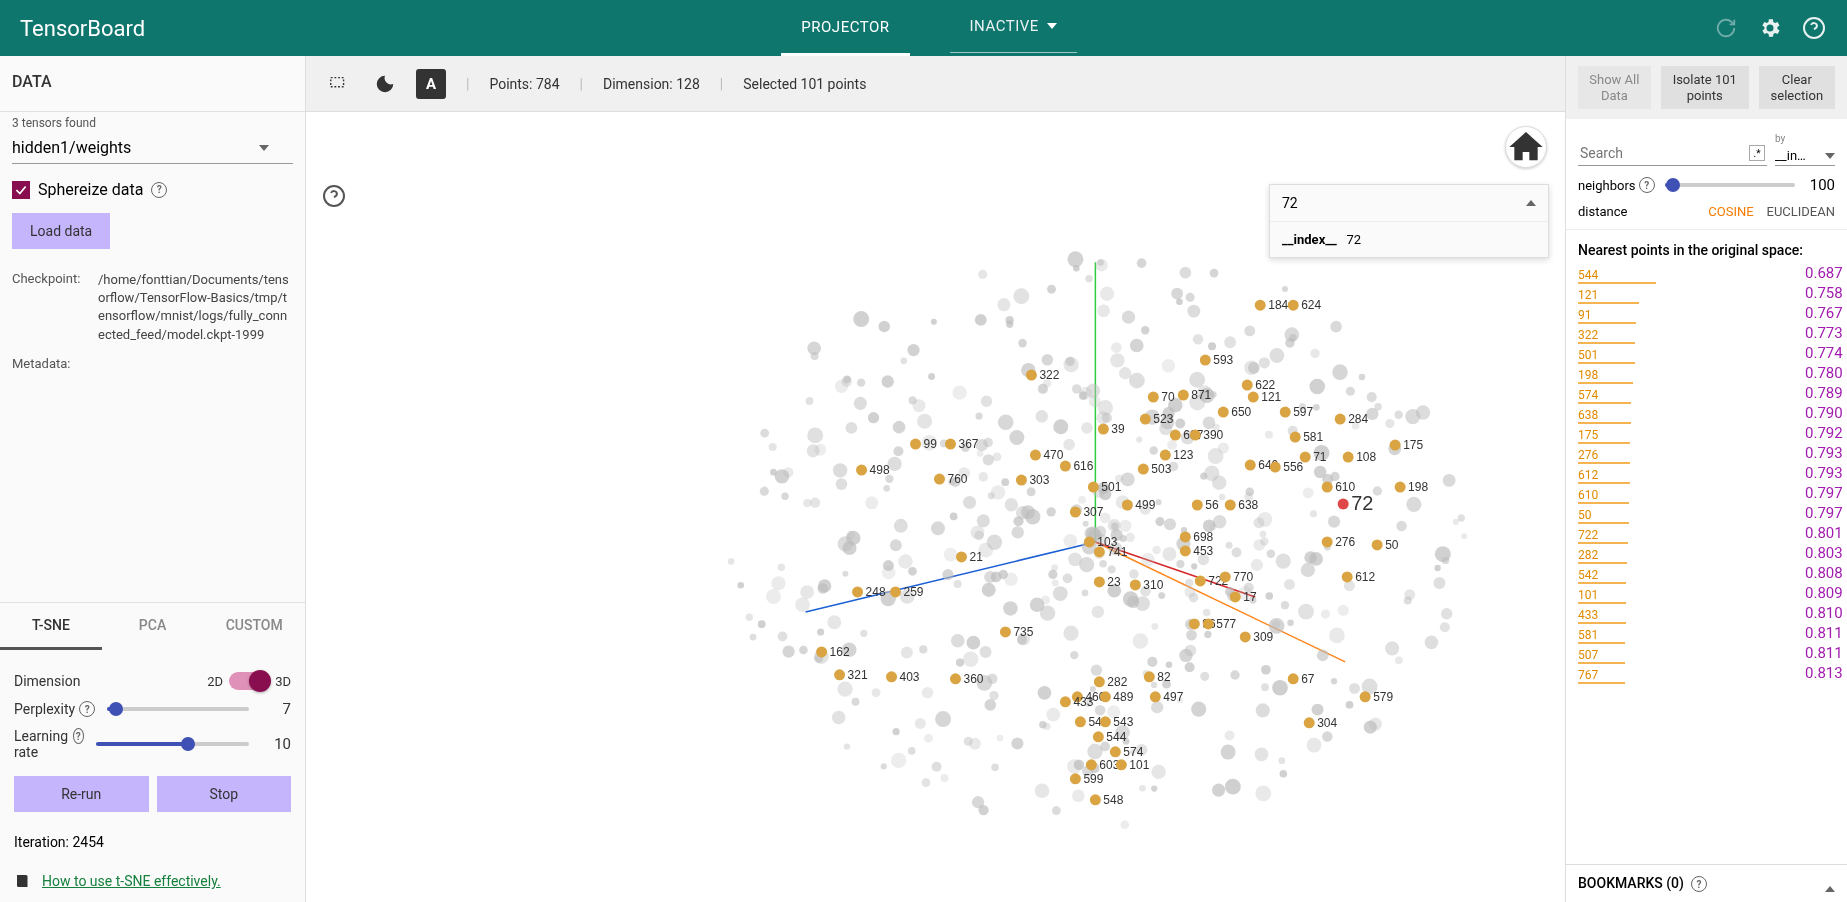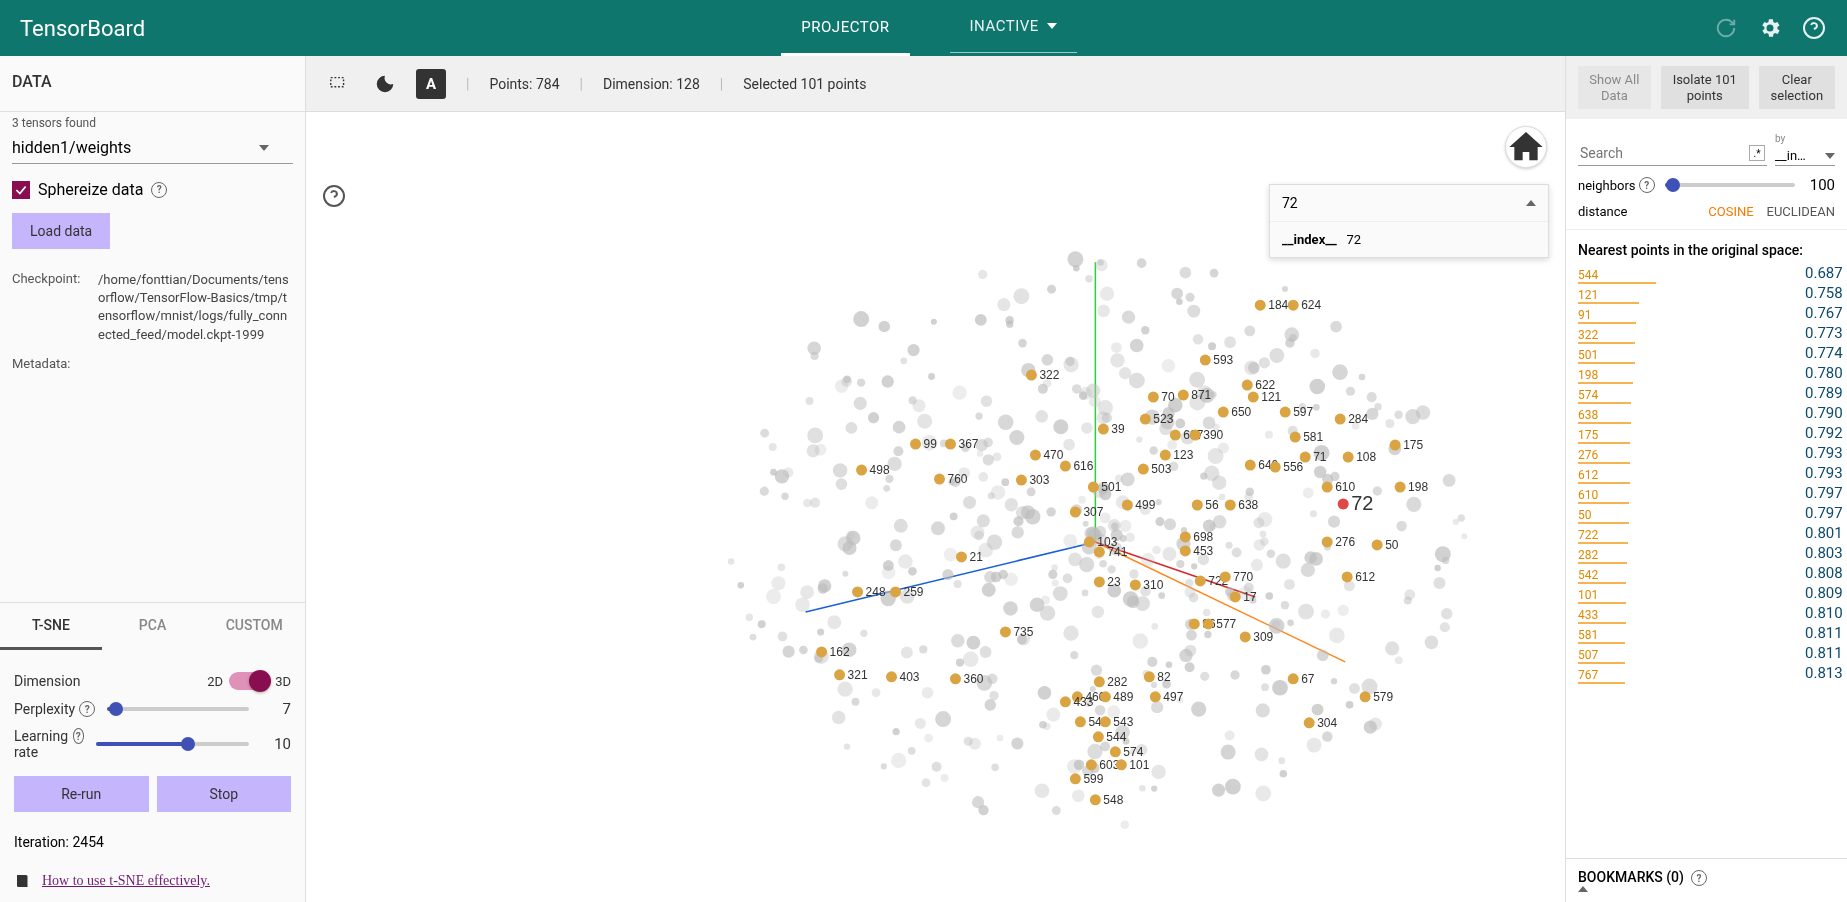--- a/index.html
+++ b/index.html
@@ -47,21 +47,21 @@
 .toggle { width: 40px; height: 18px; background: #e091b8; border-radius: 10px; position: relative; cursor: pointer; }
 .toggle .knob { position: absolute; right: -2px; top: -2px; width: 22px; height: 22px; background: #880e4f; border-radius: 50%; box-shadow: 0 1px 3px rgba(0,0,0,0.3); }
 .slider { flex: 1; margin: 0 12px; height: 4px; background: #ccc; position: relative; border-radius: 2px; }
 .slider .track { position: absolute; height: 100%; background: #3f51b5; border-radius: 2px; }
 .slider .thumb { position: absolute; top: -5px; width: 14px; height: 14px; background: #3f51b5; border-radius: 50%; margin-left: -7px; }
 .val { width: 30px; text-align: right; font-size: 15px; }
 .btn-row { display: flex; gap: 8px; margin-top: 16px; }
 .btn-row .btn { flex: 1; }
 .iter { padding: 10px 14px; font-size: 14px; }
 .help-link { padding: 12px 14px; display: flex; align-items: center; gap: 10px; }
-.help-link a { color: #701a75; font-size: 14px; text-decoration: underline; font-family: Liberation Serif, serif; }
+.help-link a { color: #15803d; font-size: 14px; text-decoration: underline; }
 
 
 .center { flex: 1; position: relative; display: flex; flex-direction: column; }
 .toolbar { height: 56px; background: #f0f0f0; border-bottom: 1px solid #ddd; display: flex; align-items: center; padding: 0 18px; gap: 16px; font-size: 14px; color: #333; }
 .toolbar span { display:inline-flex; align-items:center; }
 .toolbar .icon-box { width: 30px; height: 30px; display: flex; align-items: center; justify-content: center; cursor: pointer; border-radius: 3px; }
 .toolbar .icon-box.dark { background: #333; color: #fff; }
 .sep { color: #bbb; padding: 0 4px; }
 .scatter { flex: 1; position: relative; background: #fff; overflow: hidden; }
 .scatter svg { width: 100%; height: 100%; }
@@ -85,23 +85,23 @@
 .by-sel label { font-size: 10px; color: #888; }
 .by-sel .sel { border-bottom: 1px solid #999; font-size: 13px; padding: 2px 0; display:flex; align-items:center; justify-content:space-between; cursor:pointer; }
 .neigh-row { padding: 10px 12px 4px; display: flex; align-items: center; font-size: 13px; }
 .dist-row { padding: 6px 12px 10px; display: flex; align-items: center; justify-content: space-between; font-size: 13px; border-bottom: 1px solid #eee; }
 .dist-row .opt { font-size: 13px; cursor: pointer; color: #555; }
 .dist-row .opt.active { color: #f57c00; }
 .nn-title { padding: 12px 12px 6px; font-size: 14px; font-weight: 500; }
 .nn-list { flex: 1; overflow-y: auto; }
 .nn-item { padding: 2px 12px; display: flex; justify-content: space-between; align-items: flex-end; font-size: 12px; position: relative; height: 20px; }
 .nn-item .label { color: #e08a00; cursor: pointer; z-index: 1; }
-.nn-item .val { color: #0c4a6e; z-index: 1; }
+.nn-item .val { color: #a21caf; z-index: 1; }
 .nn-item .bar { position: absolute; bottom: 0; left: 12px; height: 2px; background: #f5b352; }
-.bookmarks { border-top: 1px solid #ddd; padding: 10px 12px; display: flex; justify-content: space-between; align-items: flex-start; font-size: 14px; font-weight: 500; cursor: pointer; flex-direction: column; }
+.bookmarks { border-top: 1px solid #ddd; padding: 10px 12px; display: flex; justify-content: space-between; align-items: flex-end; font-size: 14px; font-weight: 500; cursor: pointer; }
 
 .q-icon { width: 16px; height: 16px; border: 1.4px solid #666; border-radius: 50%; display: inline-flex; align-items: center; justify-content: center; font-size: 10px; color: #666; font-weight: bold; }
 .caret { width: 0; height: 0; border-left: 5px solid transparent; border-right: 5px solid transparent; border-top: 6px solid #666; }
 .caret-up { border-top: none; border-bottom: 6px solid #666; }
 svg text { font-size: 12px; font-family: Arial; fill: #333; }
 </style>
 </head>
 <body>
 
 <div class="header">

